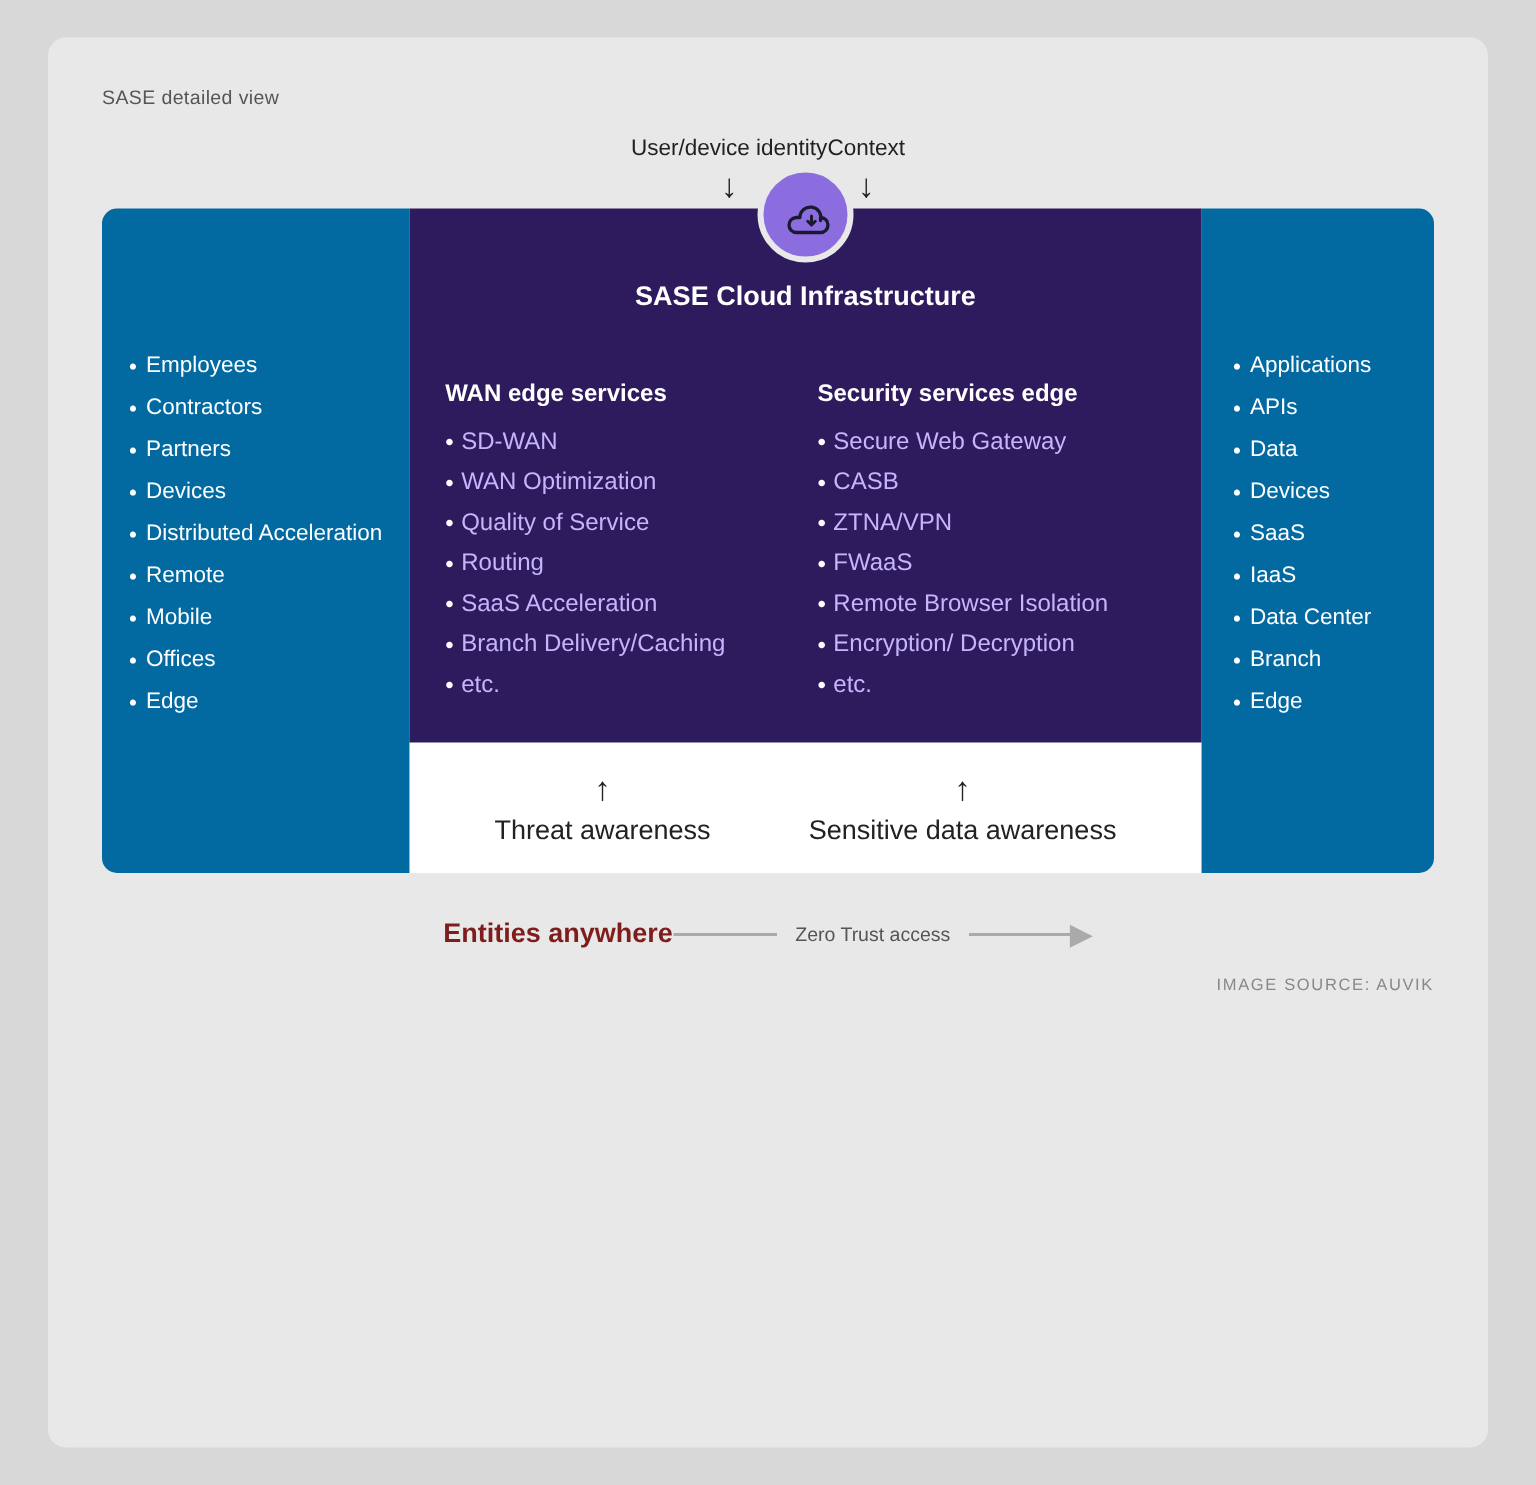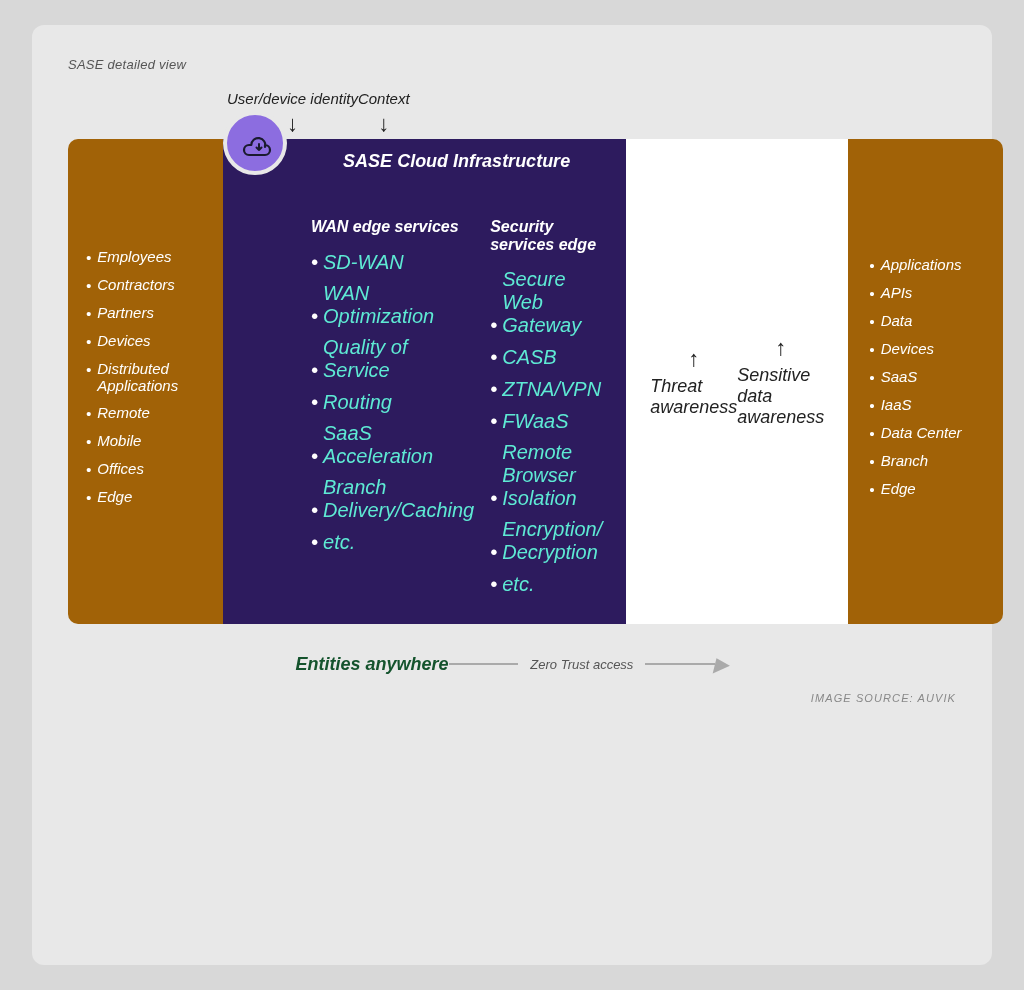--- a/index.html
+++ b/index.html
@@ -12,21 +12,20 @@
       align-items: center;
       justify-content: center;
     }
     .outer-card {
       background: #e8e8e8;
       border-radius: 12px;
       width: 960px;
       min-height: 940px;
       padding: 32px 36px 28px 36px;
       position: relative;
-      font-style: italic;
     }
     .label-top-left {
       font-size: 13px;
       color: #555;
       margin-bottom: 18px;
       letter-spacing: 0.02em;
     }
     .main-title {
       text-align: center;
       font-size: 30px;
@@ -51,21 +50,21 @@
     }
     
     .content-area {
       display: flex;
       align-items: stretch;
       position: relative;
       margin-top: 0;
     }
     
     .side-panel {
-      background: #a16207;
+      background: #0369a1;
       border-radius: 10px 0 0 10px;
       padding: 24px 18px;
       min-width: 155px;
       display: flex;
       flex-direction: column;
       justify-content: center;
       z-index: 1;
     }
     .side-panel.right {
       border-radius: 0 10px 10px 0;
@@ -89,21 +88,21 @@
       color: #fff;
       font-size: 15px;
       flex-shrink: 0;
       margin-top: 1px;
     }
     
     .center-panel {
       background: #2d1b5e;
       flex: 1;
       display: flex;
-      flex-direction: row;
+      flex-direction: column;
       position: relative;
       z-index: 2;
     }
     .cloud-icon-wrapper {
       display: flex;
       justify-content: center;
       margin-top: -28px;
       margin-bottom: 0;
       position: relative;
       z-index: 3;
@@ -147,25 +146,25 @@
       font-weight: 700;
       margin-bottom: 14px;
       margin-top: 28px;
     }
     .service-col ul {
       list-style: none;
       padding: 0;
       margin: 0;
     }
     .service-col ul li {
-      color: #5eead4;
-      font-size: 20px;
+      color: #c4b5fd;
+      font-size: 16px;
       margin-bottom: 8px;
       display: flex;
-      align-items: flex-end;
+      align-items: flex-start;
       gap: 5px;
     }
     .service-col ul li::before {
       content: "•";
       color: #fff;
       flex-shrink: 0;
       margin-top: 1px;
     }
     
     .center-bottom {
@@ -194,21 +193,21 @@
       display: flex;
       align-items: center;
       justify-content: center;
       margin-top: 28px;
       gap: 0;
       position: relative;
     }
     .bottom-label {
       font-size: 18px;
       font-weight: 800;
-      color: #14532d;
+      color: #7f1d1d;
     }
     .bottom-center-text {
       font-size: 13px;
       color: #555;
       margin: 0 12px;
     }
     .arrow-line {
       display: flex;
       align-items: center;
       flex: 1;
@@ -226,21 +225,21 @@
     }
     .image-source {
       text-align: right;
       font-size: 11px;
       color: #888;
       letter-spacing: 0.1em;
       margin-top: 16px;
     }
     .arrows-container {
       display: flex;
-      justify-content: flex-start;
+      justify-content: center;
       width: 570px;
       margin: 0 auto;
       margin-bottom: 4px;
     }
   </style>
 </head>
 <body>
 
 <div class="outer-card">
   <div class="label-top-left">SASE detailed view</div>
@@ -266,21 +265,21 @@
         <li>
             <span>Contractors</span>
           </li>
         <li>
             <span>Partners</span>
           </li>
         <li>
             <span>Devices</span>
           </li>
         <li>
-            <span>Distributed Applications</span>
+            <span>Distributed Acceleration</span>
           </li>
         <li>
             <span>Remote</span>
           </li>
         <li>
             <span>Mobile</span>
           </li>
         <li>
             <span>Offices</span>
           </li>

